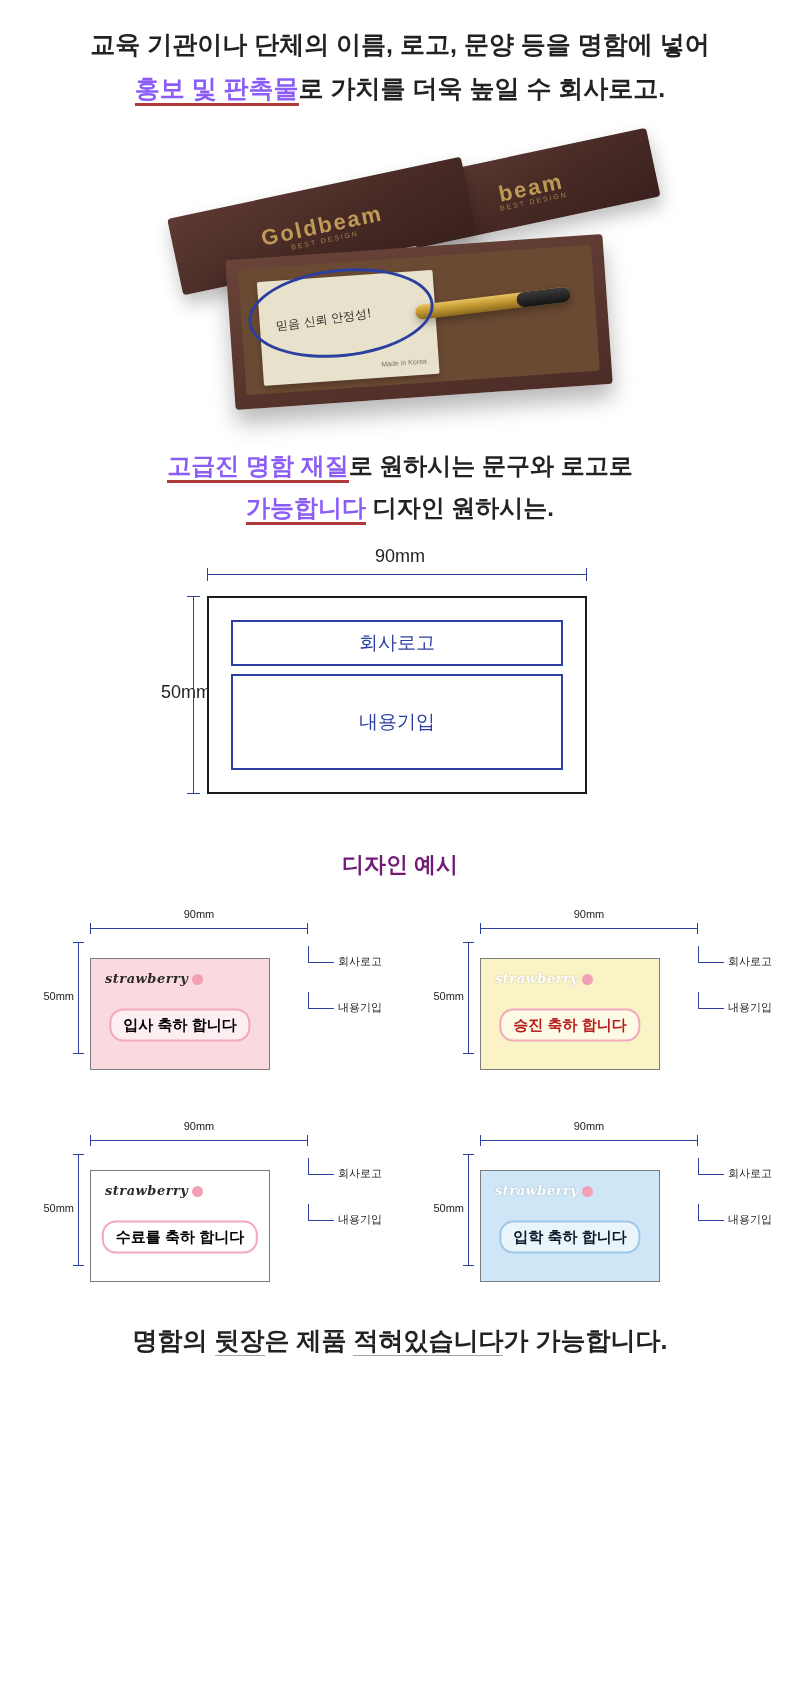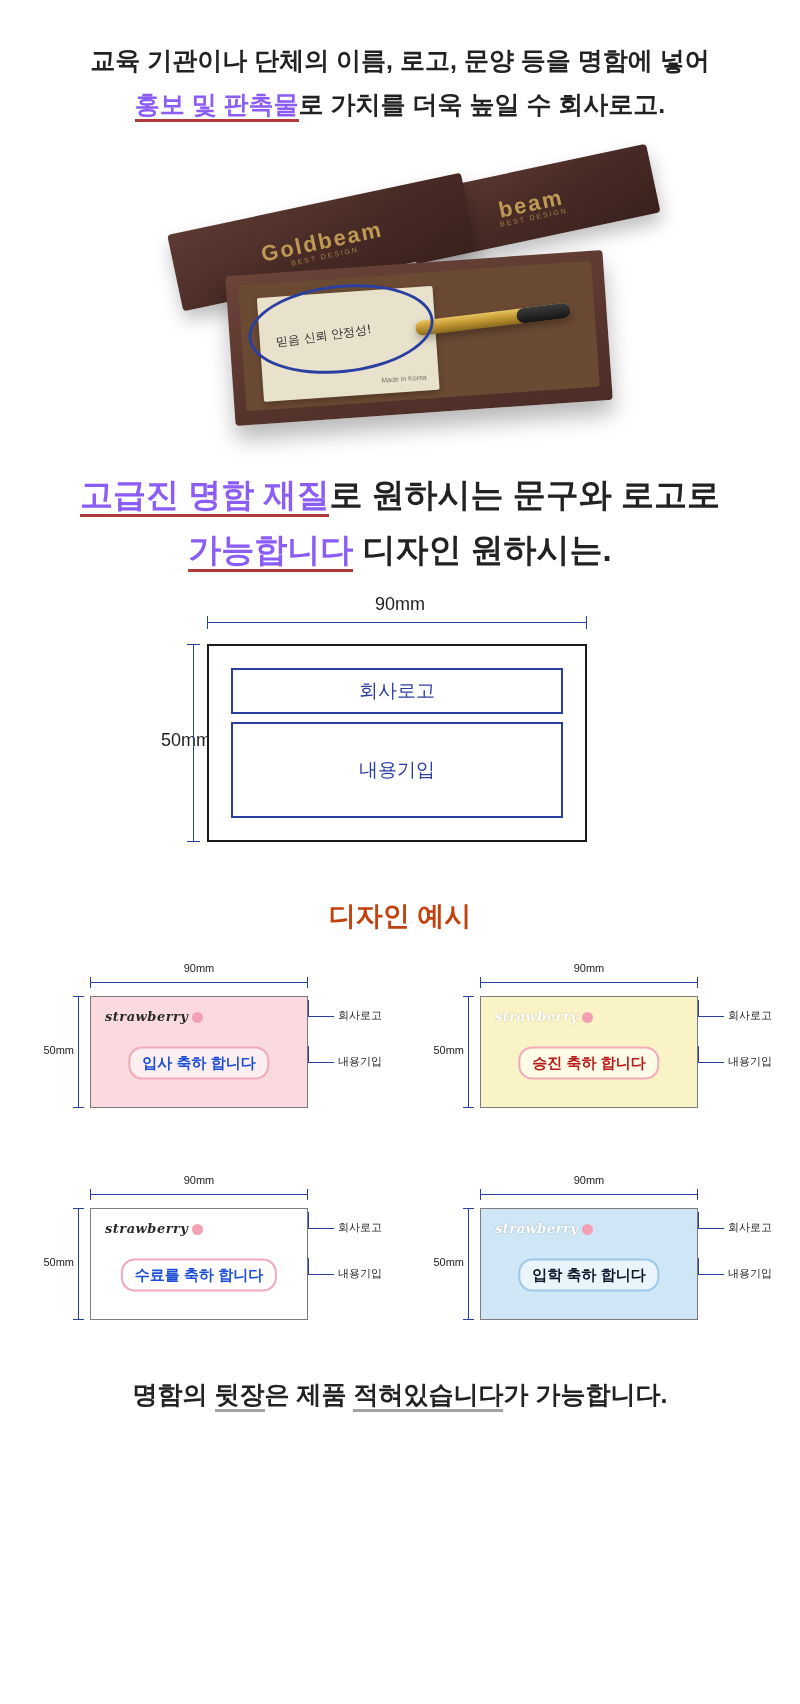--- a/index.html
+++ b/index.html
@@ -17,35 +17,35 @@
     overflow: hidden;
   }
 
   
   .headline {
     text-align: center;
     color: #222;
     font-weight: bold;
     line-height: 1.45;
   }
-  .headline .line { display: block; margin-top: 16px; }
+  .headline .line { display: block; }
   .hl-top { padding-top: 26px; font-size: 25px; }
   .hl-top .line2 { margin-top: 8px; }
-  .hl-mid { margin-top: 10px; font-size: 33px; }
+  .hl-mid { margin-top: 10px; font-size: 24px; }
   .hl-mid .line2 { margin-top: 8px; }
   .hl-bottom { font-size: 25px; }
 
   .em-blue {
     color: #8b5cf6;
     border-bottom: 3px solid #b03a3a;
     padding-bottom: 1px;
   }
   .em-red-underline {
     color: #222;
-    border-bottom: 3px solid #a3a3a3;
+    border-bottom: 1px solid #a3a3a3;
     padding-bottom: 1px;
   }
 
   
   .photo-wrap {
     width: 560px;
     height: 310px;
     margin: 22px auto 0 auto;
     position: relative;
   }
@@ -206,22 +206,22 @@
     align-items: center;
     justify-content: center;
     font-size: 19px;
   }
   .spec-logo-box { left: 22px; top: 22px; right: 22px; height: 46px; }
   .spec-content-box { left: 22px; top: 76px; right: 22px; bottom: 22px; }
 
   
   .section-title {
     text-align: center;
-    font-size: 27px;
-    color: #c2410c;
+    font-size: 22px;
+    color: #701a75;
     font-weight: bold;
     margin-top: 26px;
   }
 
   
   .examples {
     width: 760px;
     margin: 26px auto 0 auto;
     display: grid;
     grid-template-columns: 1fr 1fr;
@@ -259,22 +259,22 @@
   .ex-dim-left:before { top: 0; }
   .ex-dim-left:after { bottom: 0; }
   .ex-label-left {
     position: absolute;
     left: 8px; top: 84px;
     width: 46px; text-align: right;
     font-size: 11px; color: #222;
   }
   .ex-card {
     position: absolute;
-    left: 70px; top: 36px;
-    width: 218px; height: 112px;
+    left: 70px; top: 52px;
+    width: 180px; height: 112px;
     border: 1px solid #7c7c7c;
     overflow: hidden;
   }
   .ex-card.pink   { background: #fadadf; }
   .ex-card.yellow { background: #faf3c6; }
   .ex-card.white  { background: #ffffff; }
   .ex-card.blue   { background: #cfe6f7; }
 
   .ex-brand {
     position: absolute;
@@ -301,21 +301,21 @@
     transform: translate(-50%,-50%);
     font-size: 15px;
     font-weight: bold;
     white-space: nowrap;
     padding: 5px 12px;
     border-radius: 14px;
     border: 2px solid #f1a9bb;
     background: rgba(255,255,255,.55);
   }
   .ex-msg.blue-text { color: #0f172a; border-color: #9ec8e8; }
-  .ex-msg.dark-text { color: #1d4ed8; }
+  .ex-msg.dark-text { color: #000000; }
   .ex-msg.pinkish   { color: #b91c1c; }
 
   .ex-leader {
     position: absolute;
     background: #2b3fa0;
     height: 1px;
     width: 26px;
   }
   .ex-leader-label {
     position: absolute;

